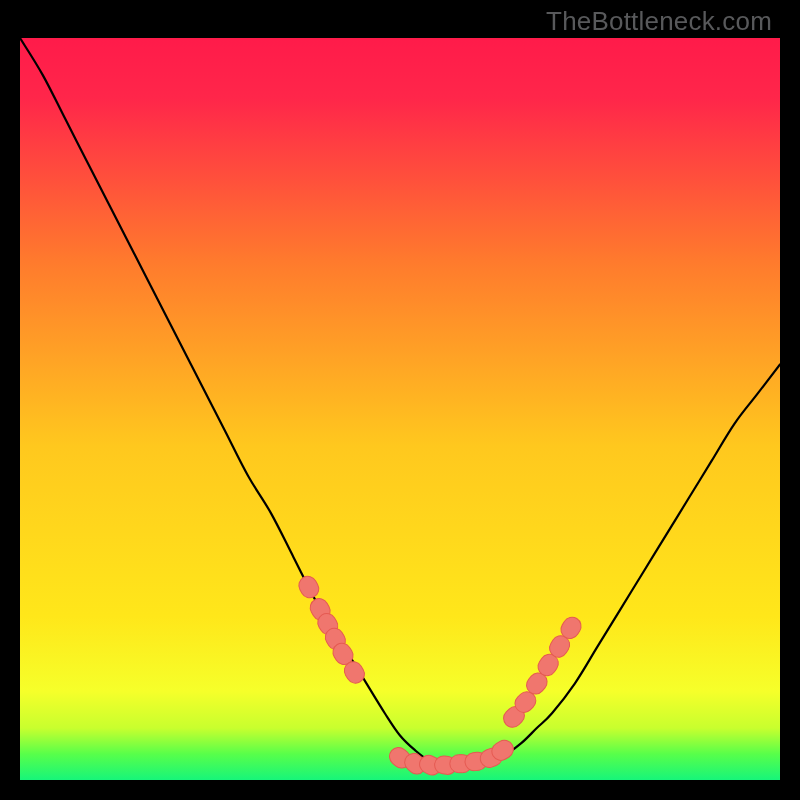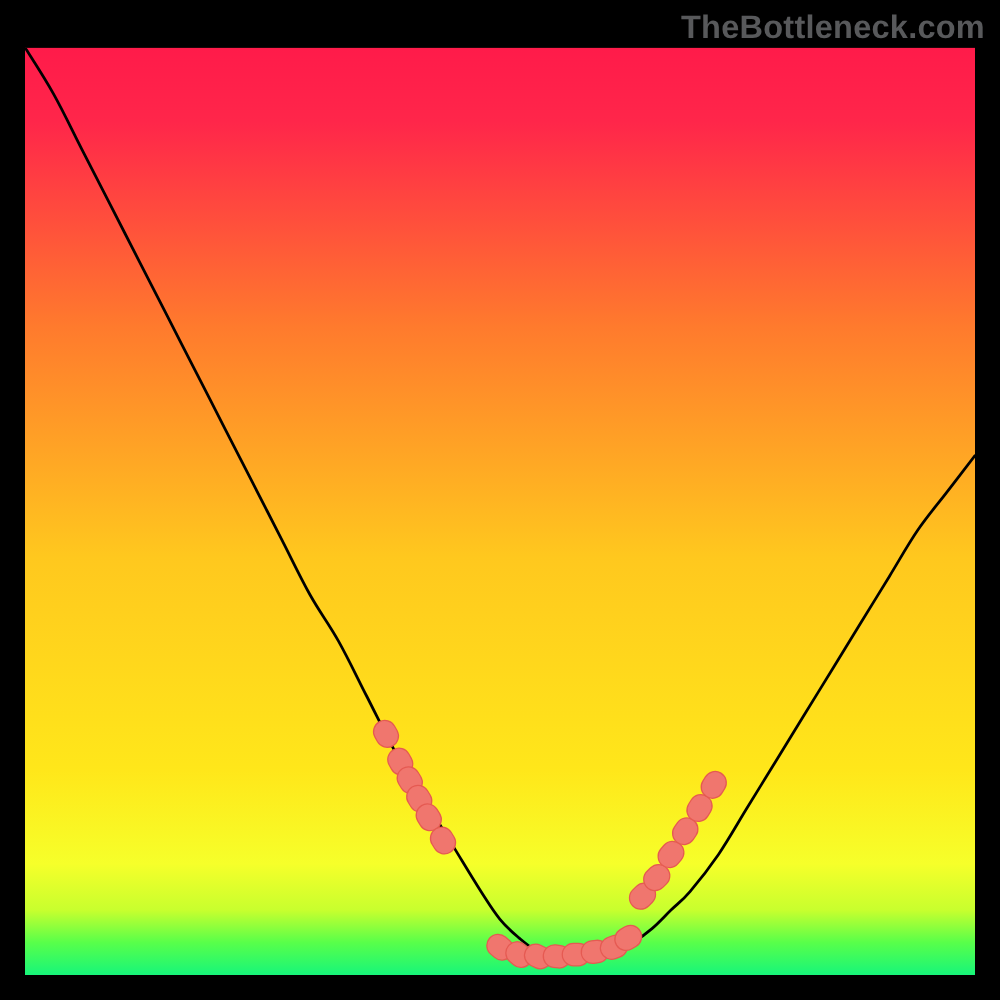--- a/index.html
+++ b/index.html
@@ -6,24 +6,24 @@
   html, body { width: 800px; height: 800px; overflow: hidden; background: #000; }
   .frame {
     position: relative;
     width: 800px;
     height: 800px;
     background: #000;
   }
   .watermark {
     position: absolute;
     top: 6px;
-    right: 12px;
+    right: 28px;
     font-family: Arial, Helvetica, sans-serif;
     font-size: 26px;
-    font-weight: 700;
+    font-weight: 400;
     color: #58595b;
     letter-spacing: 0.2px;
     z-index: 10;
   }
   .plot {
     position: absolute;
     left: 20px;
     top: 38px;
     width: 760px;
     height: 742px;

